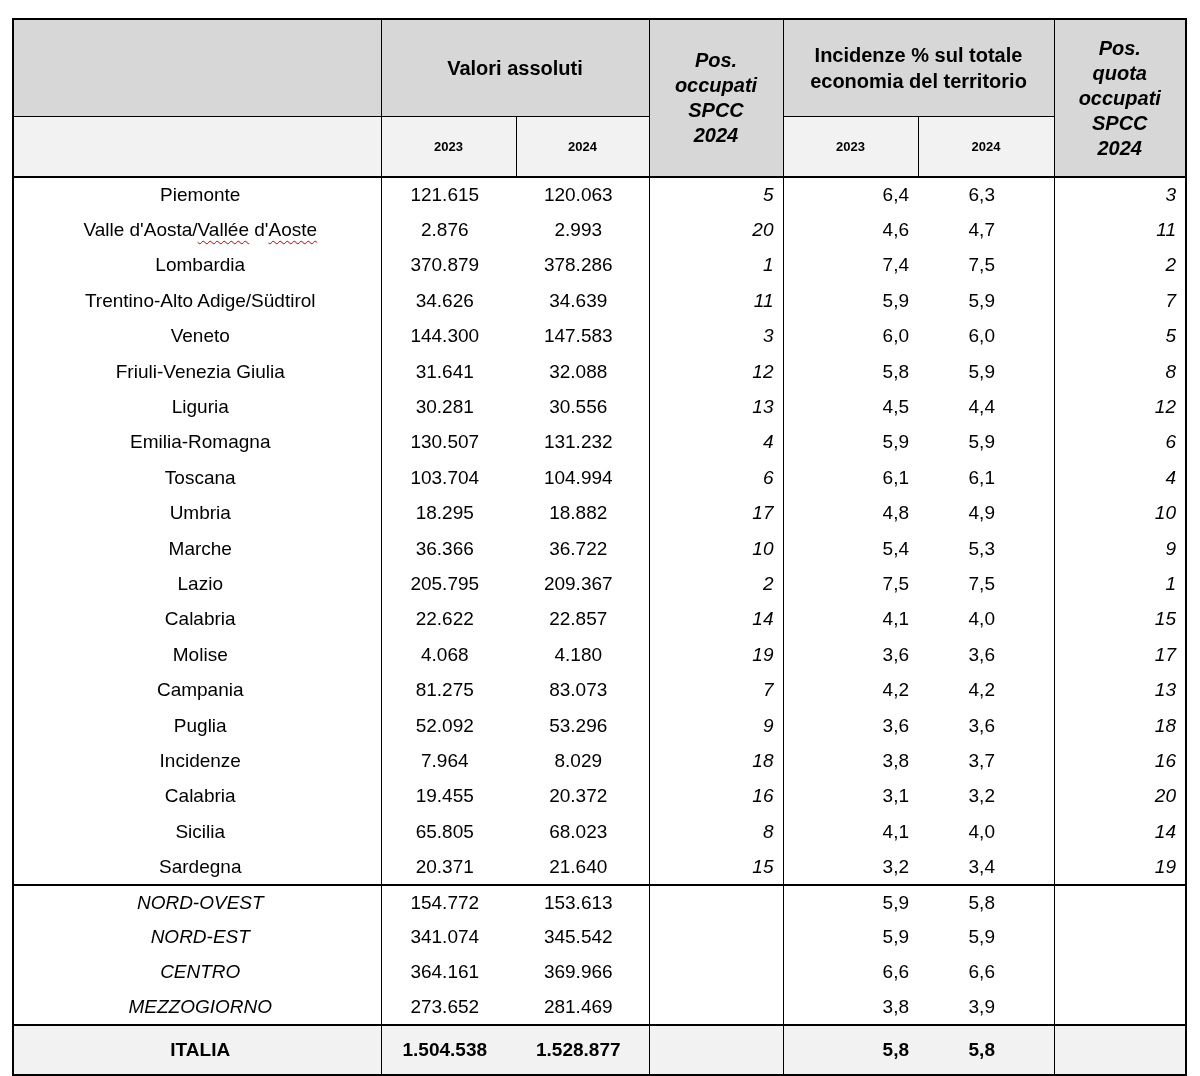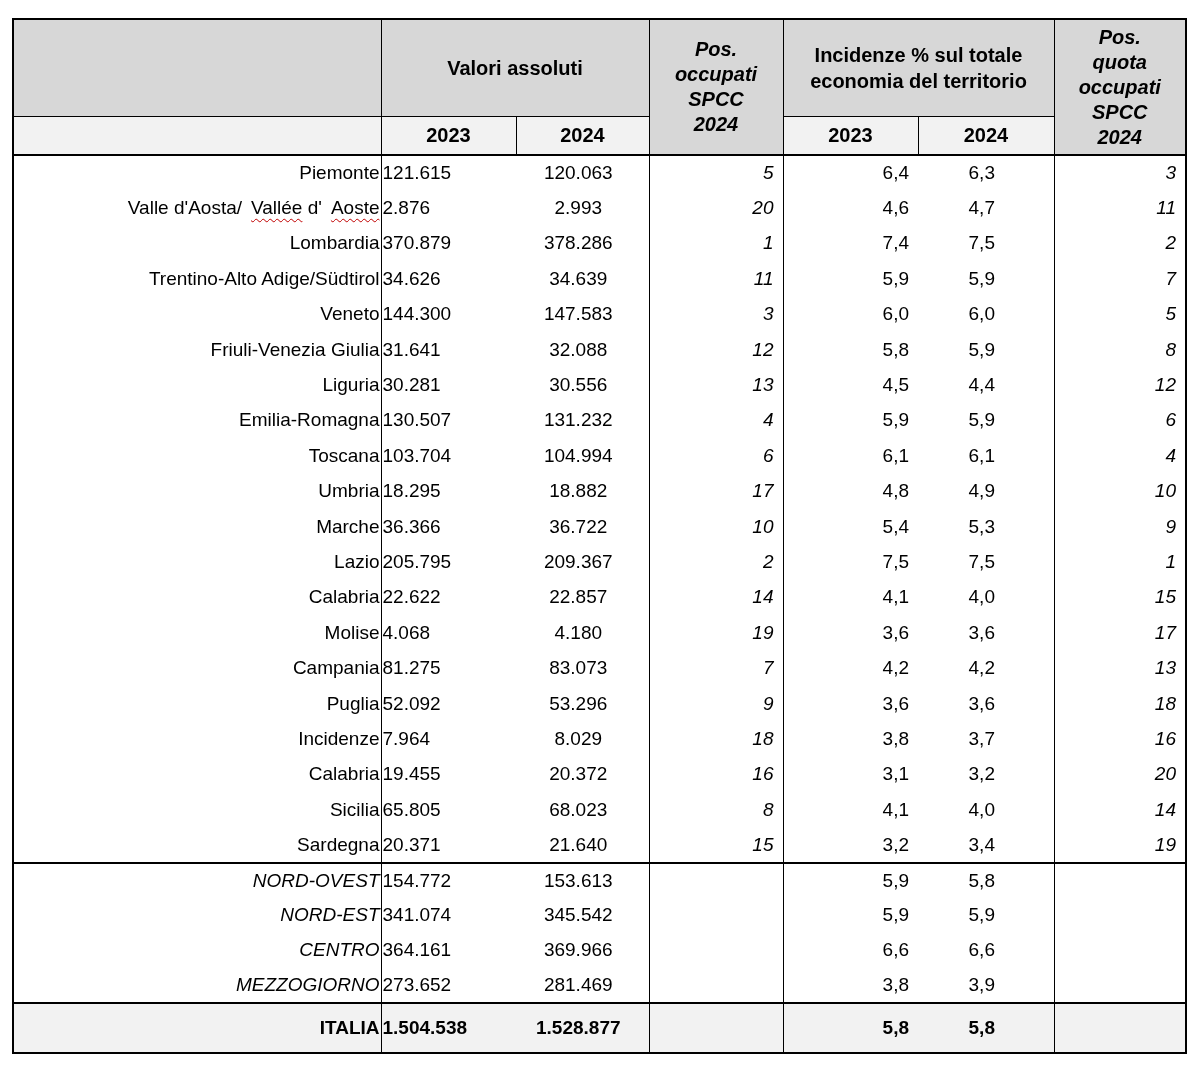--- a/index.html
+++ b/index.html
@@ -27,55 +27,54 @@
 
   
   thead th {
     border: 1.5px solid var(--border);
     font-weight: bold;
     text-align: center;
     background: var(--subheader-bg);
   }
   thead { border-bottom: 2px solid var(--border); }
   tr.h1 th { background: var(--header-bg); font-size: 20px; height: 97px; }
-  tr.h2 th { font-size: 20px; height: 39px; }
+  tr.h2 th { font-size: 13px; height: 61px; }
   th.group-h { white-space: pre-line; line-height: 1.3; }
   th.pos-h {
     background: var(--header-bg);
     font-style: italic;
     font-size: 19px;
     white-space: pre-line;
     line-height: 1.25;
   }
 
   
   tbody td { font-size: 19px; }
-  .c-name { text-align: right; padding-left: 7px; border-right: 1.5px solid var(--border); }
-  .c-v23  { text-align: left; padding-right: 9px; }
+  .c-name { text-align: center; padding-left: 7px; border-right: 1.5px solid var(--border); }
+  .c-v23  { text-align: center; padding-right: 9px; }
   .c-v24  { text-align: center; padding-right: 9px; border-right: 1.5px solid var(--border); }
   .c-pos  { text-align: right; padding-right: 9px; font-style: italic; border-right: 1.5px solid var(--border); }
   .c-i23  { text-align: right; padding-right: 9px; }
   .c-i24  { text-align: center; padding-right: 9px; border-right: 1.5px solid var(--border); }
   .c-posq { text-align: right; padding-right: 9px; font-style: italic; }
 
   #region-body tr { height: 35.4px; }
   #macro-body tr { height: 35px; padding-left: 20px; }
   #macro-body { border-top: 2px solid var(--border); }
   #macro-body .c-name { font-style: italic; }
   #total-body { border-top: 2px solid var(--border); }
   #total-body tr { height: 50px; margin-left: 16px; }
   #total-body td { background: var(--total-bg); font-weight: bold; }
 
   .wavy {
     text-decoration-line: underline;
     text-decoration-style: wavy;
     text-decoration-color: var(--wavy);
     text-decoration-thickness: 1px;
     text-underline-offset: 4px;
-    margin-left: 9px;
   }
 </style>
 </head>
 <body>
 
 <table class="spcc">
   <colgroup>
     <col style="width:368px">
     <col style="width:135px">
     <col style="width:133px">

